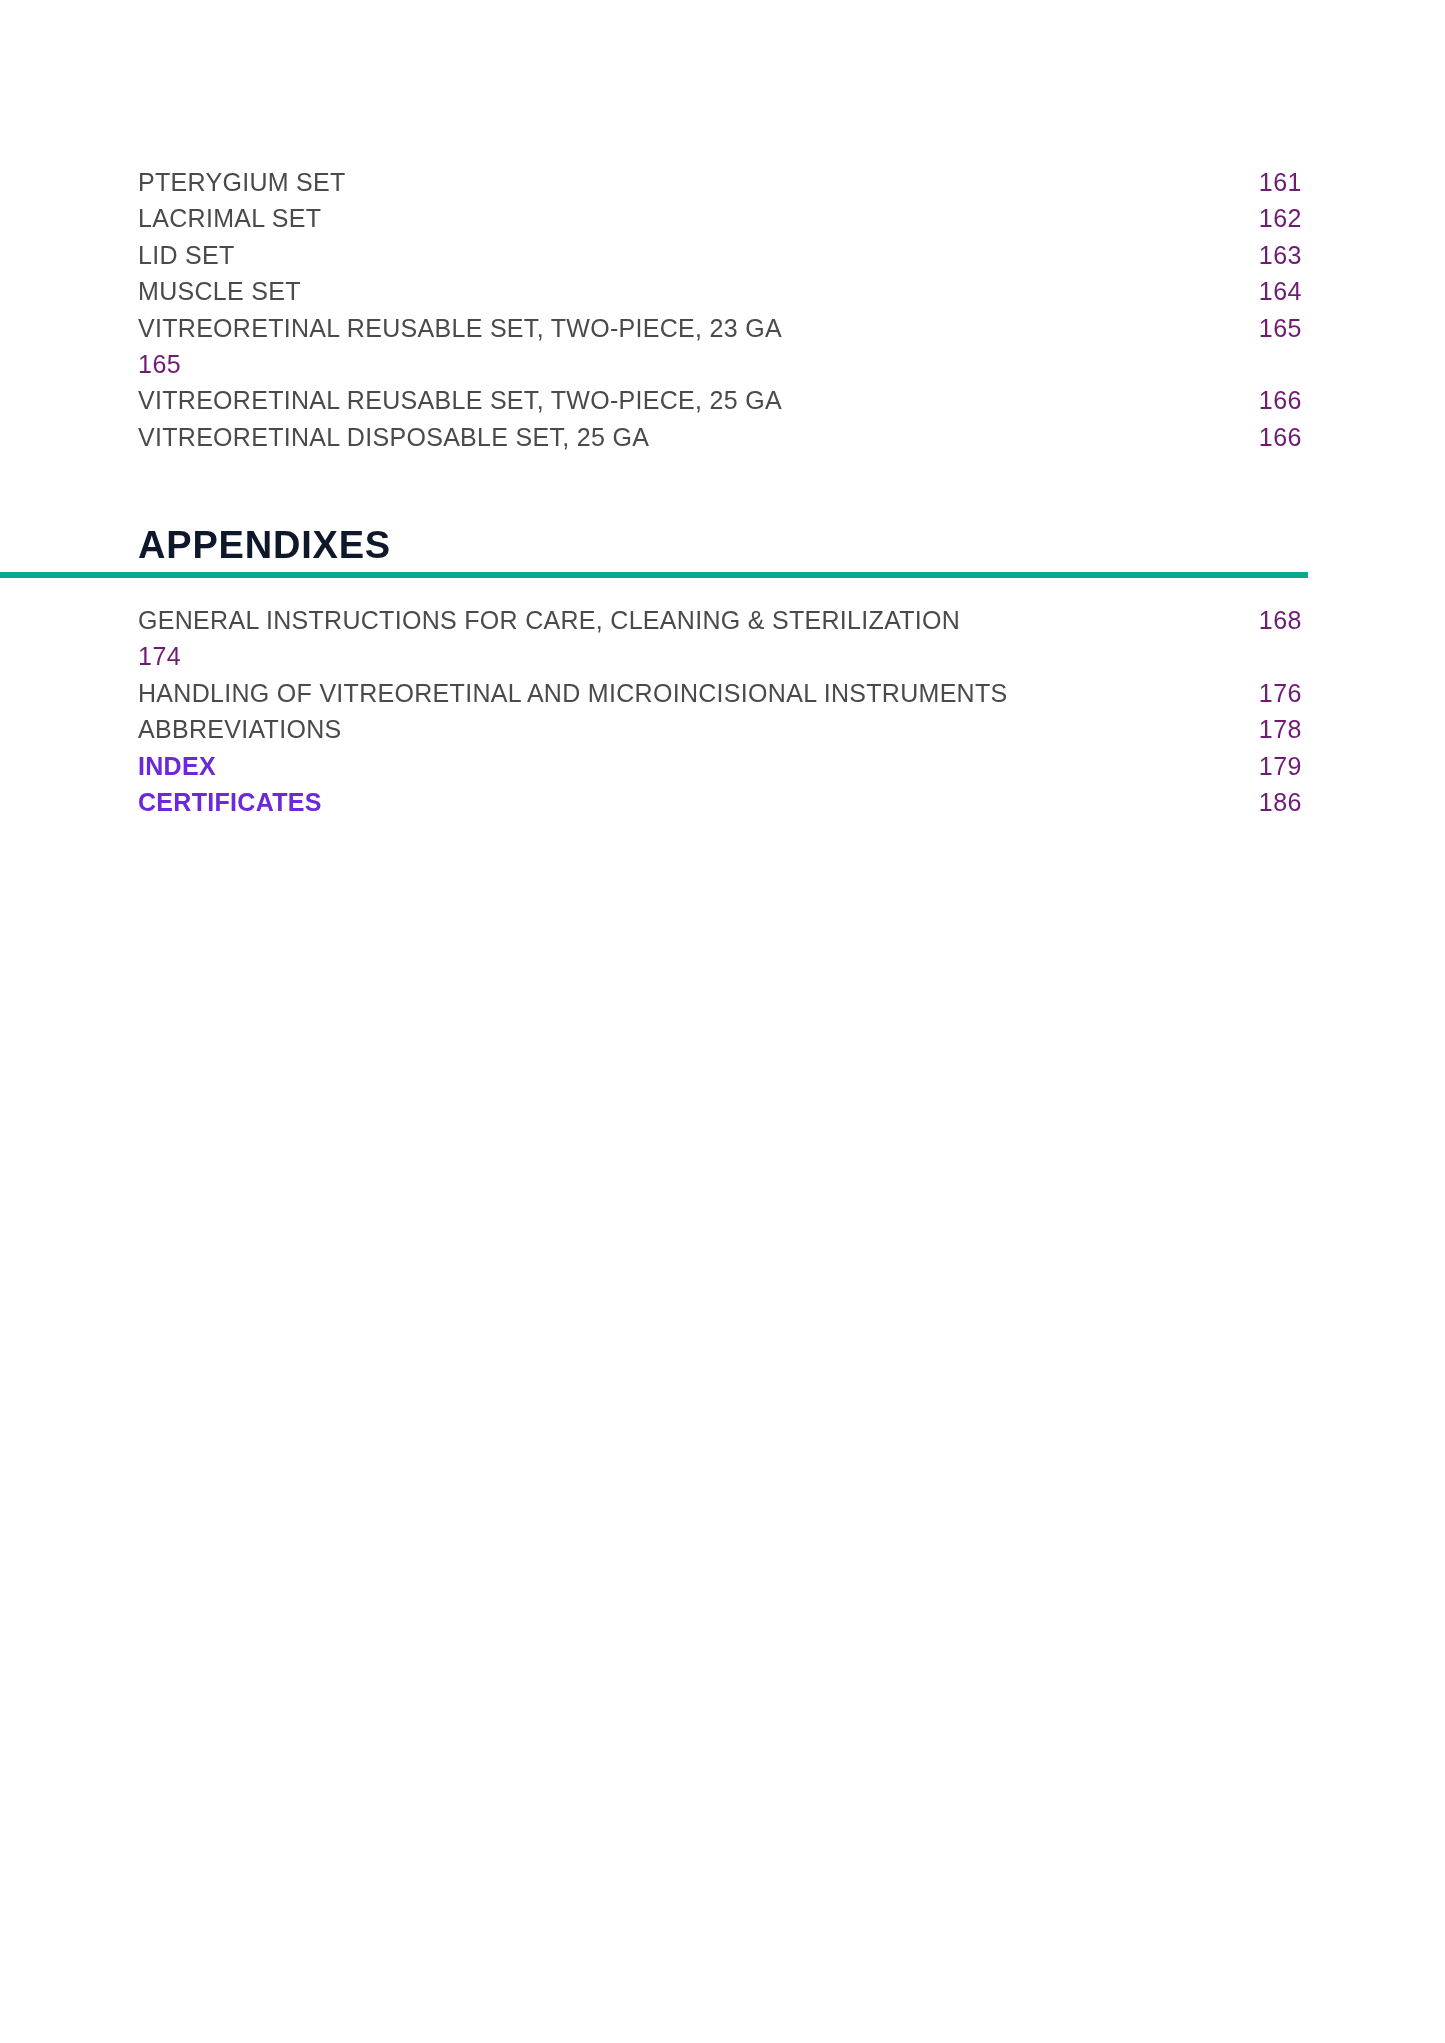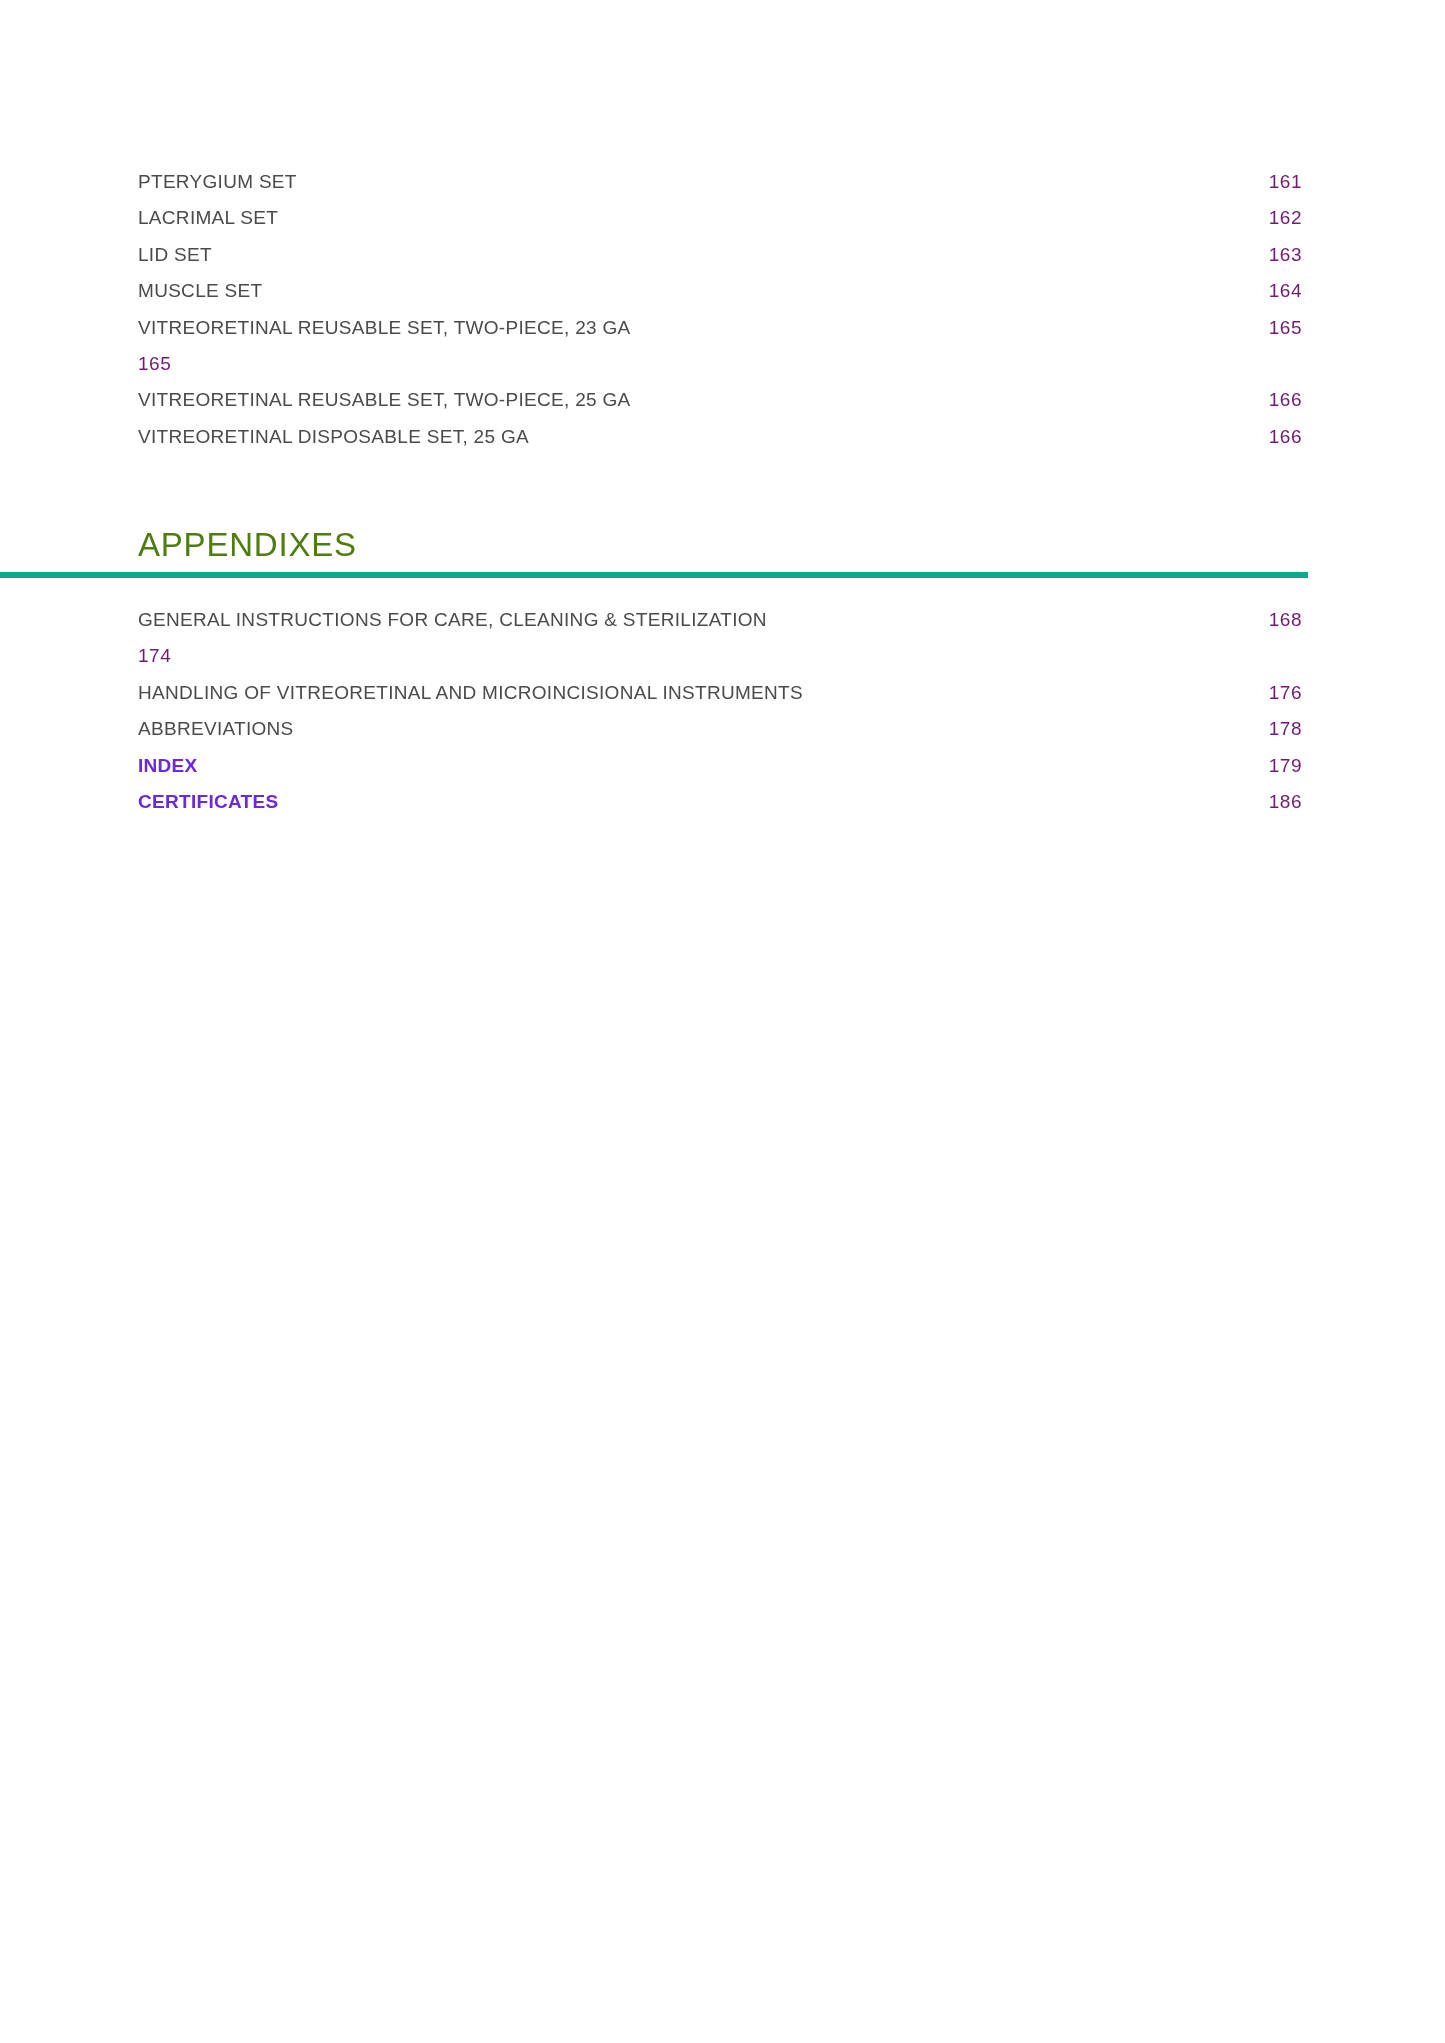--- a/index.html
+++ b/index.html
@@ -19,43 +19,43 @@
     left: 138px;
     width: 1164px;
   }
   .toc-list-top { top: 164px; }
   .toc-list-appendix { top: 602px; }
   .toc-row {
     height: 36.4px;
     display: flex;
     justify-content: space-between;
     align-items: center;
-    font-size: 19px;
+    font-size: 25px;
     line-height: 36.4px;
     color: #4a4a4a;
     letter-spacing: 0.3px;
     white-space: nowrap;
   }
   .toc-row .toc-page {
     color: #701a75;
     letter-spacing: 0.5px;
   }
   .toc-row.bold .toc-label {
     font-weight: 700;
     color: #6d28d9;
   }
   .section-heading {
     position: absolute;
     top: 523px;
     left: 138px;
     margin: 0;
-    font-size: 33px;
+    font-size: 38px;
     line-height: 44px;
-    font-weight: 400;
-    color: #4d7c0f;
+    font-weight: 700;
+    color: #0f172a;
     letter-spacing: 0.8px;
   }
   .section-rule {
     position: absolute;
     top: 572px;
     left: 0;
     width: 1308px;
     height: 6px;
     background: #0aa88c;
   }

